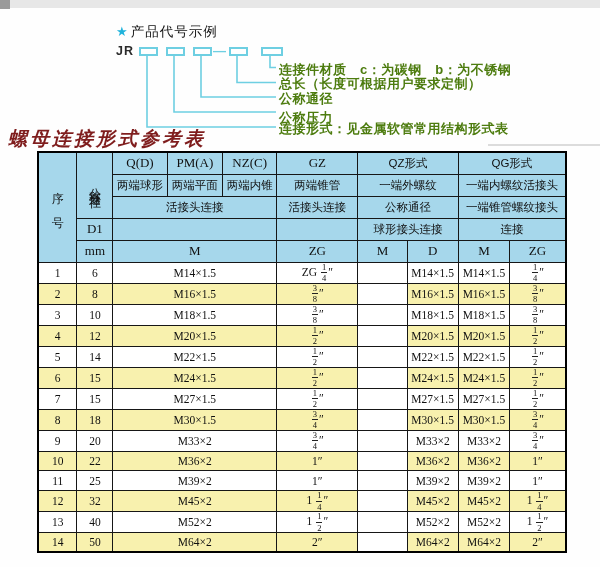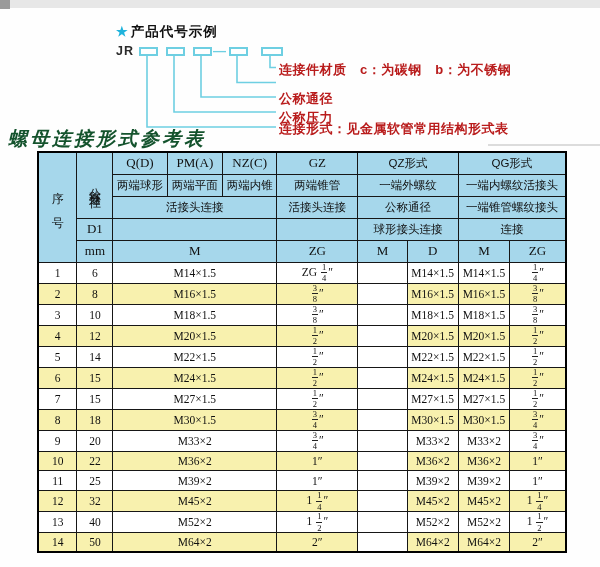--- a/index.html
+++ b/index.html
@@ -13,35 +13,35 @@
   .page{
     position:relative;width:600px;height:567px;background:#fefefe;overflow:hidden;
     font-family:"Liberation Sans",sans-serif;color:#111;
   }
   .scan-strip{position:absolute;left:0;top:0;width:600px;height:8px;background:#e7e7e7;}
   .scan-corner{position:absolute;left:0;top:0;width:10px;height:9px;background:#9a9a9a;}
   .scan-line{position:absolute;left:488px;top:144px;width:112px;height:2px;background:#dcdcdc;}
 
   
   .diagram{position:absolute;left:0;top:0;width:600px;height:145px;}
-  .dg-title{position:absolute;left:116px;top:23px;font-size:13.5px;font-weight:700;letter-spacing:1px;}
+  .dg-title{position:absolute;left:116px;top:23px;font-size:13.5px;font-weight:400;letter-spacing:1px;}
   .dg-title .star{color:var(--star);margin-right:2px;font-size:13px;}
   .jr{position:absolute;left:116px;top:44px;font-size:12.5px;font-weight:bold;color:#2b2b2b;letter-spacing:1px;}
   .dg-lines{position:absolute;left:0;top:0;}
   .code-box{position:absolute;top:47px;width:15px;height:5px;border:2px solid var(--cyan);background:#fff;}
   .b1{left:139px;} .b2{left:166px;} .b3{left:193px;} .b4{left:229px;} .b5{left:261px;width:18px;}
   .code-dash{position:absolute;left:213px;top:43px;color:var(--cyan);font-weight:bold;font-size:13px;}
-  .dg-label{position:absolute;left:279px;font-size:13px;font-weight:600;letter-spacing:0.5px;white-space:nowrap;color:#b91c1c;}
+  .dg-label{position:absolute;left:279px;font-size:13px;font-weight:600;letter-spacing:0.5px;white-space:nowrap;color:#4d7c0f;}
   .l1{top:61px;} .l2{top:75px;} .l3{top:90px;} .l4{top:109px;} .l5{top:120px;}
 
   
   .tbl-title{
     position:absolute;left:8px;top:126px;
     font-family:"DejaVu Serif",serif;font-style:italic;font-weight:bold;
-    font-size:19px;letter-spacing:3px;color:#14532d;
+    font-size:19px;letter-spacing:3px;color:#7f1d1d;
   }
 
   
   table.ref{
     position:absolute;left:37px;top:151px;width:530px;
     border-collapse:collapse;table-layout:fixed;
     border:2px solid #000;
   }
   table.ref td{
     border:1px solid var(--line);text-align:center;vertical-align:middle;
@@ -85,20 +85,21 @@
       <span class="star">★</span><span>产品代号示例</span>
     </div>
     <span class="jr">JR</span>
     <span class="code-box b1"></span>
     <span class="code-box b2"></span>
     <span class="code-box b3"></span>
     <span class="code-dash">—</span>
     <span class="code-box b4"></span>
     <span class="code-box b5"></span>
     <div class="dg-label l1">连接件材质　c：为碳钢　b：为不锈钢</div>
+    <div class="dg-label l2">总长（长度可根据用户要求定制）</div>
     <div class="dg-label l3">公称通径</div>
     <div class="dg-label l4">公称压力</div>
     <div class="dg-label l5">连接形式：见金属软管常用结构形式表</div>
   </div>
 
   <div class="tbl-title">螺母连接形式参考表</div>
 
   <table class="ref">
     <colgroup>
       <col style="width:38px">

